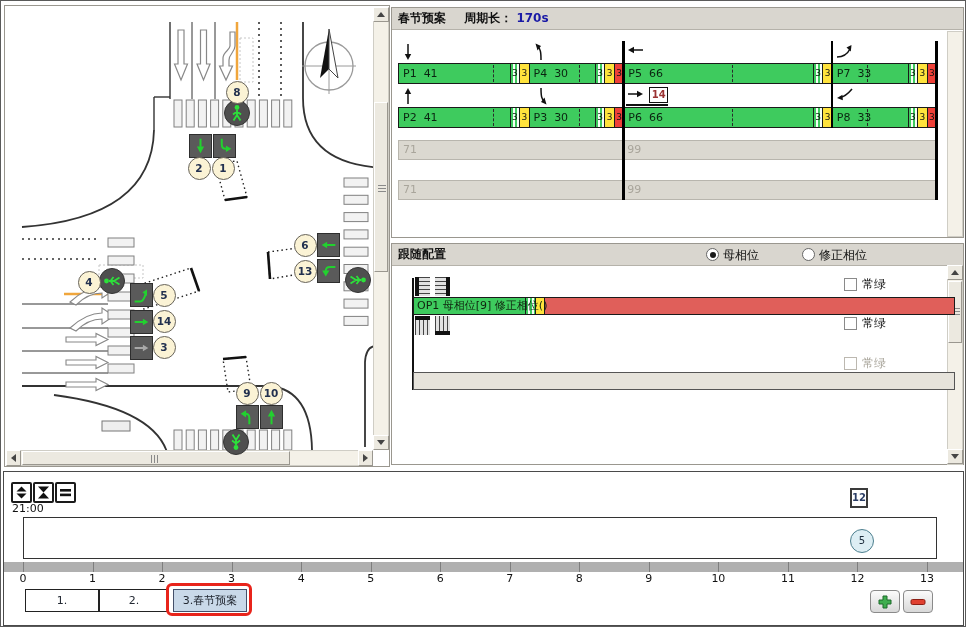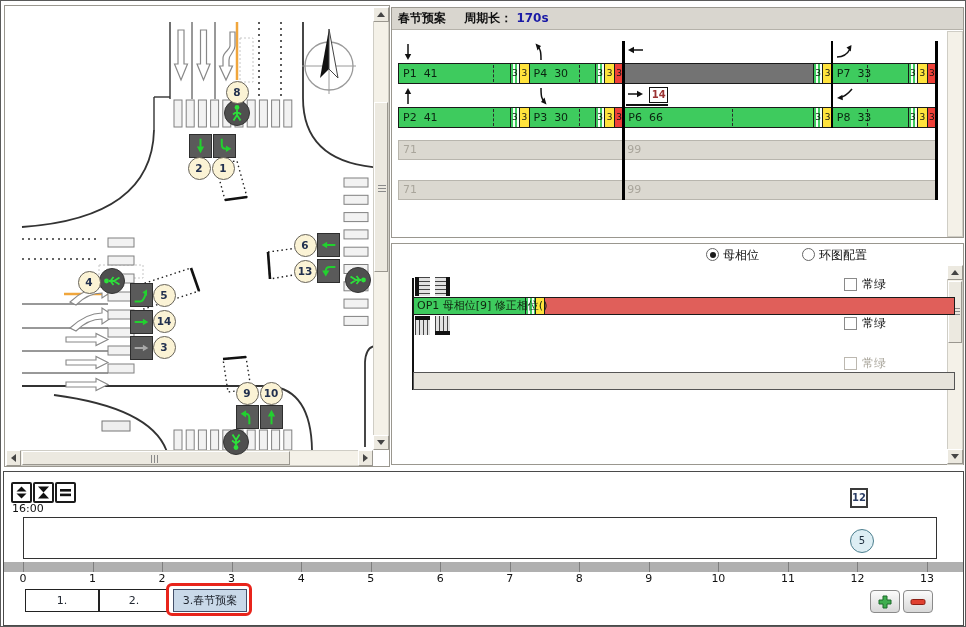--- a/index.html
+++ b/index.html
@@ -274,20 +274,24 @@
         </div>
         <div class="seg seg3" style="left: 110.559px; width: 9.47647px; background: repeating-linear-gradient(90deg, rgb(62, 203, 94) 0px, rgb(62, 203, 94) 2px, rgb(246, 255, 246) 2px, rgb(246, 255, 246) 4px); line-height: 19px; position: absolute;">3</div>
         <div class="seg seg3" style="left: 120.035px; width: 9.47647px; background: rgb(255, 227, 60); line-height: 19px; position: absolute;">3</div>
         <div class="seg" style="left: 129.512px; width: 66.3353px; background: rgb(62, 203, 94); line-height: 19px; position: absolute;">
           <div class="phase-label" style="line-height: 19px; position: absolute;">P4&nbsp;&nbsp;30</div>
           <div class="dashline" style="left: 49.7515px; position: absolute;"></div>
         </div>
         <div class="seg seg3" style="left: 195.847px; width: 9.47647px; background: repeating-linear-gradient(90deg, rgb(62, 203, 94) 0px, rgb(62, 203, 94) 2px, rgb(246, 255, 246) 2px, rgb(246, 255, 246) 4px); line-height: 19px; position: absolute;">3</div>
         <div class="seg seg3" style="left: 205.324px; width: 9.47647px; background: rgb(255, 227, 60); line-height: 19px; position: absolute;">3</div>
         <div class="seg seg3" style="left: 214.8px; width: 9.47647px; background: rgb(239, 64, 56); line-height: 19px; position: absolute;">3</div>
+        <div class="seg" style="left: 224.276px; width: 189.529px; background: rgb(62, 203, 94); line-height: 19px; position: absolute;">
+          <div class="phase-label" style="line-height: 19px; position: absolute;">P5&nbsp;&nbsp;66</div>
+          <div class="dashline" style="left: 108.032px; position: absolute;"></div>
+        </div>
         <div class="seg seg3" style="left: 413.806px; width: 9.47647px; background: repeating-linear-gradient(90deg, rgb(62, 203, 94) 0px, rgb(62, 203, 94) 2px, rgb(246, 255, 246) 2px, rgb(246, 255, 246) 4px); line-height: 19px; position: absolute;">3</div>
         <div class="seg seg3" style="left: 423.282px; width: 9.47647px; background: rgb(255, 227, 60); line-height: 19px; position: absolute;">3</div>
         <div class="seg" style="left: 432.759px; width: 75.8118px; background: rgb(62, 203, 94); line-height: 19px; position: absolute;">
           <div class="phase-label" style="line-height: 19px; position: absolute;">P7&nbsp;&nbsp;33</div>
           <div class="dashline" style="left: 34.1153px; position: absolute;"></div>
         </div>
         <div class="seg seg3" style="left: 508.571px; width: 9.47647px; background: repeating-linear-gradient(90deg, rgb(62, 203, 94) 0px, rgb(62, 203, 94) 2px, rgb(246, 255, 246) 2px, rgb(246, 255, 246) 4px); line-height: 19px; position: absolute;">3</div>
         <div class="seg seg3" style="left: 518.047px; width: 9.47647px; background: rgb(255, 227, 60); line-height: 19px; position: absolute;">3</div>
         <div class="seg seg3" style="left: 527.524px; width: 9.47647px; background: rgb(239, 64, 56); line-height: 19px; position: absolute;">3</div>
       </div>
@@ -360,24 +364,27 @@
       <div class="grayrow" style="left: 397px; top: 179px; width: 537px; height: 18px; pointer-events: auto; position: absolute;">
         <div class="graylab" style="left: 4px; position: absolute;">71</div>
         <div class="graylab" style="left: 228.276px; position: absolute;">99</div>
       </div>
       <div class="barrier" style="left: 620.776px; top: 40px; width: 3px; height: 159px; position: absolute;"></div>
       <div class="barrier" style="left: 830.259px; top: 40px; width: 1.5px; height: 87px; position: absolute;"></div>
       <div class="barrier" style="left: 933.5px; top: 40px; width: 3px; height: 159px; position: absolute;"></div>
     </div>
 
   <div class="panel" style="left:390px;top:242px;width:573px;height:222px;">
+    <div class="hdr">
+      <span style="margin-left:6px;">跟随配置</span>
+    </div>
     <div class="radio sel" style="left:314px;top:4px;"></div>
     <div class="radio-lab" style="left:331px;top:3px;">母相位</div>
     <div class="radio" style="left:410px;top:4px;"></div>
-    <div class="radio-lab" style="left:427px;top:3px;">环图配置</div>
+    <div class="radio-lab" style="left:427px;top:3px;">修正相位</div>
     <div class="sb-track" style="left:555px;top:21px;width:16px;height:200px;"></div>
     <div class="sb-btn" style="left:555px;top:21px;width:16px;height:15px;">
         <div class="tri up"></div>
       </div>
     <div class="sb-btn" style="left:555px;top:205px;width:16px;height:15px;">
         <div class="tri down"></div>
       </div>
     <div class="sb-thumb" style="left:556px;top:37px;width:14px;height:62px;">
       <div style="position:absolute;left:3px;top:26px;width:8px;height:1px;background:#8a8a8a;box-shadow:0 3px 0 #8a8a8a,0 6px 0 #8a8a8a;"></div>
     </div>
@@ -418,21 +425,21 @@
         <polygon points="6.5,6.5 1,12.5 12,12.5" fill="#111"></polygon>
     </svg>
   </div>
   <div class="toolbtn" style="left:54px;top:481px;">
     <svg width="13" height="13" viewBox="0 0 13 13">
       <rect x="1" y="3" width="11" height="2.6" fill="#111"></rect>
         <rect x="1" y="7.6" width="11" height="2.6" fill="#111"></rect>
     </svg>
   </div>
 
-  <div class="abs" style="left:11px;top:501px;font-size:11px;color:#111;">16:00</div>
+  <div class="abs" style="left:11px;top:501px;font-size:11px;color:#111;">21:00</div>
 
   <div class="abs" style="left:22px;top:516px;width:914px;height:42px;border:1px solid #333;background:#fff;box-sizing:border-box;"></div>
 
   <div class="abs" style="left:849px;top:487px;width:18px;height:20px;border:2px solid #3a3a3a;background:#fff;box-sizing:border-box;text-align:center;font-size:10px;font-weight:bold;line-height:16px;color:#2b3e66;z-index:9;">12</div>
   <div class="abs" style="left:849px;top:528px;width:24px;height:24px;border:1px solid #4d7f8e;border-radius:50%;background:#ddeef4;box-sizing:border-box;text-align:center;font-size:10px;line-height:22px;color:#1c2c3c;z-index:9;">5</div>
 
   <div class="abs" style="left:3px;top:561px;width:959px;height:10px;background:#b0b0b0;"></div>
   <div id="ruler" class="abs" style="left:0;top:0;width:966px;height:627px;pointer-events:none;">
       <div class="tick" style="left: 22px; top: 561px; height: 10px; position: absolute;"></div>
       <div class="num" style="left: 7px; top: 571px; position: absolute;">0</div>

